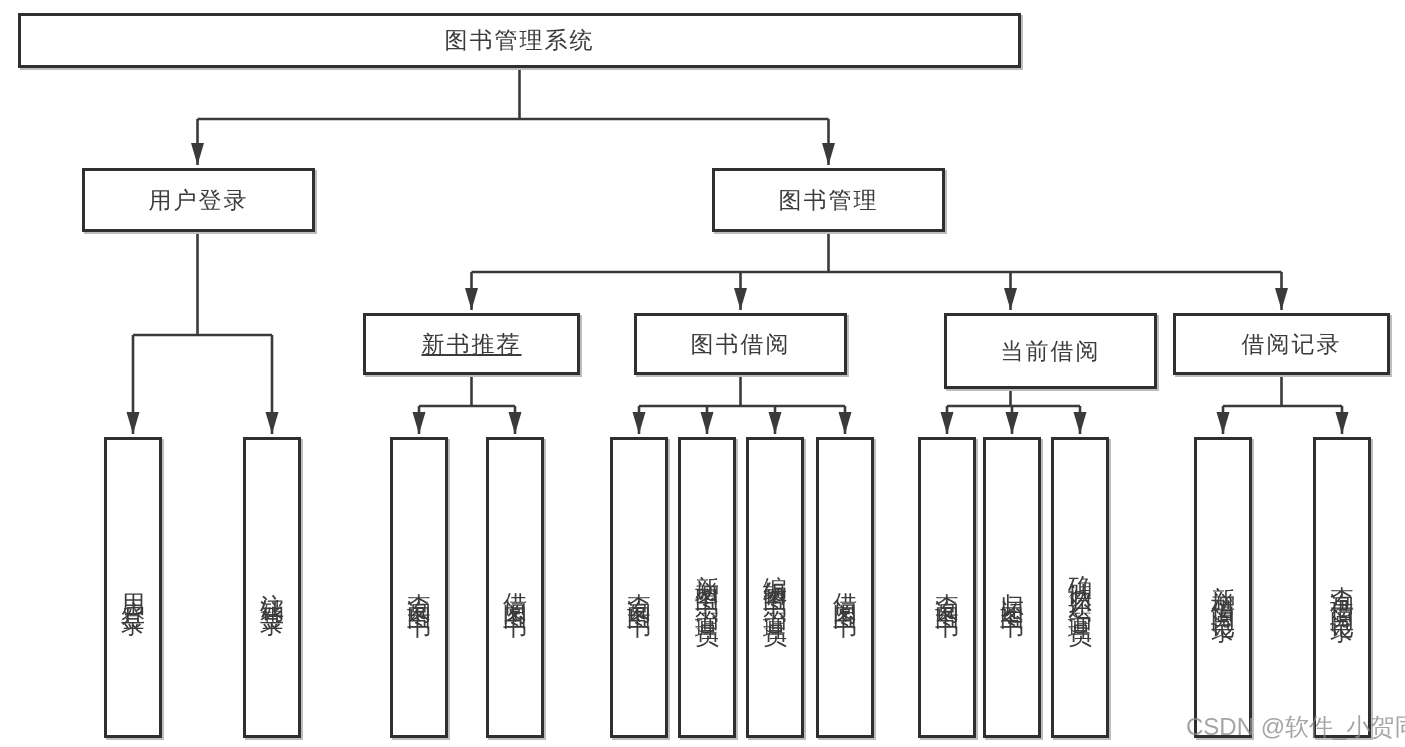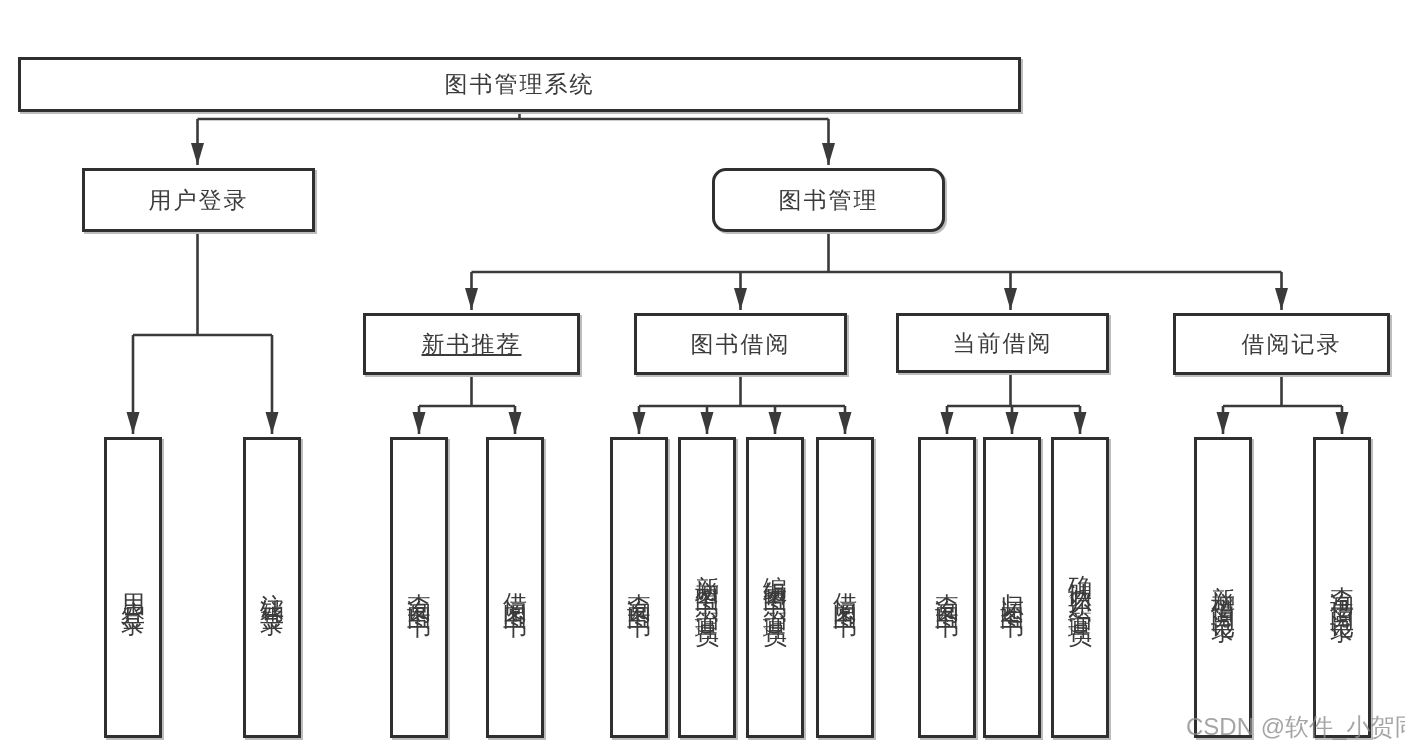--- a/index.html
+++ b/index.html
@@ -99,38 +99,38 @@
       <path d="M775 406 V434" marker-end="url(#arr)"></path>
       <path d="M845 406 V434" marker-end="url(#arr)"></path>
       <path d="M947 406 V434" marker-end="url(#arr)"></path>
       <path d="M1012 406 V434" marker-end="url(#arr)"></path>
       <path d="M1080 406 V434" marker-end="url(#arr)"></path>
       <path d="M1223 406 V434" marker-end="url(#arr)"></path>
       <path d="M1342 406 V434" marker-end="url(#arr)"></path>
     </g>
   </svg>
 
-  <div class="box h" style="left:18px; top:13px; width:1003px; height:55px;margin-top:44px;">
+  <div class="box h" style="left:18px; top:13px; width:1003px; height:55px;">
     <span>图书管理系统</span>
   </div>
 
   <div class="box h" style="left:82px; top:168px; width:233px; height:64px;">
     <span>用户登录</span>
   </div>
-  <div class="box h" style="left:712px; top:168px; width:233px; height:64px;border-radius:14px;">
+  <div class="box h" style="left:712px; top:168px; width:233px; height:64px;">
     <span>图书管理</span>
   </div>
 
   <div class="box h" style="left:363px; top:313px; width:217px; height:62px;text-decoration:underline;">
     <span>新书推荐</span>
   </div>
   <div class="box h" style="left:634px; top:313px; width:213px; height:62px;">
     <span>图书借阅</span>
   </div>
-  <div class="box h" style="left:896px; top:313px; width:213px; height:60px;align-items:center;">
+  <div class="box h" style="left:944px; top:313px; width:213px; height:76px;align-items:center;">
     <span>当前借阅</span>
   </div>
   <div class="box h" style="left:1173px; top:313px; width:217px; height:62px;padding-left:20px;">
     <span>借阅记录</span>
   </div>
 
   <div class="box leaf" style="left:104px; top:437px; width:58px; height:301px;">
     <span class="vtext">用户登录</span>
   </div>
   <div class="box leaf" style="left:243px; top:437px; width:58px; height:301px;">

